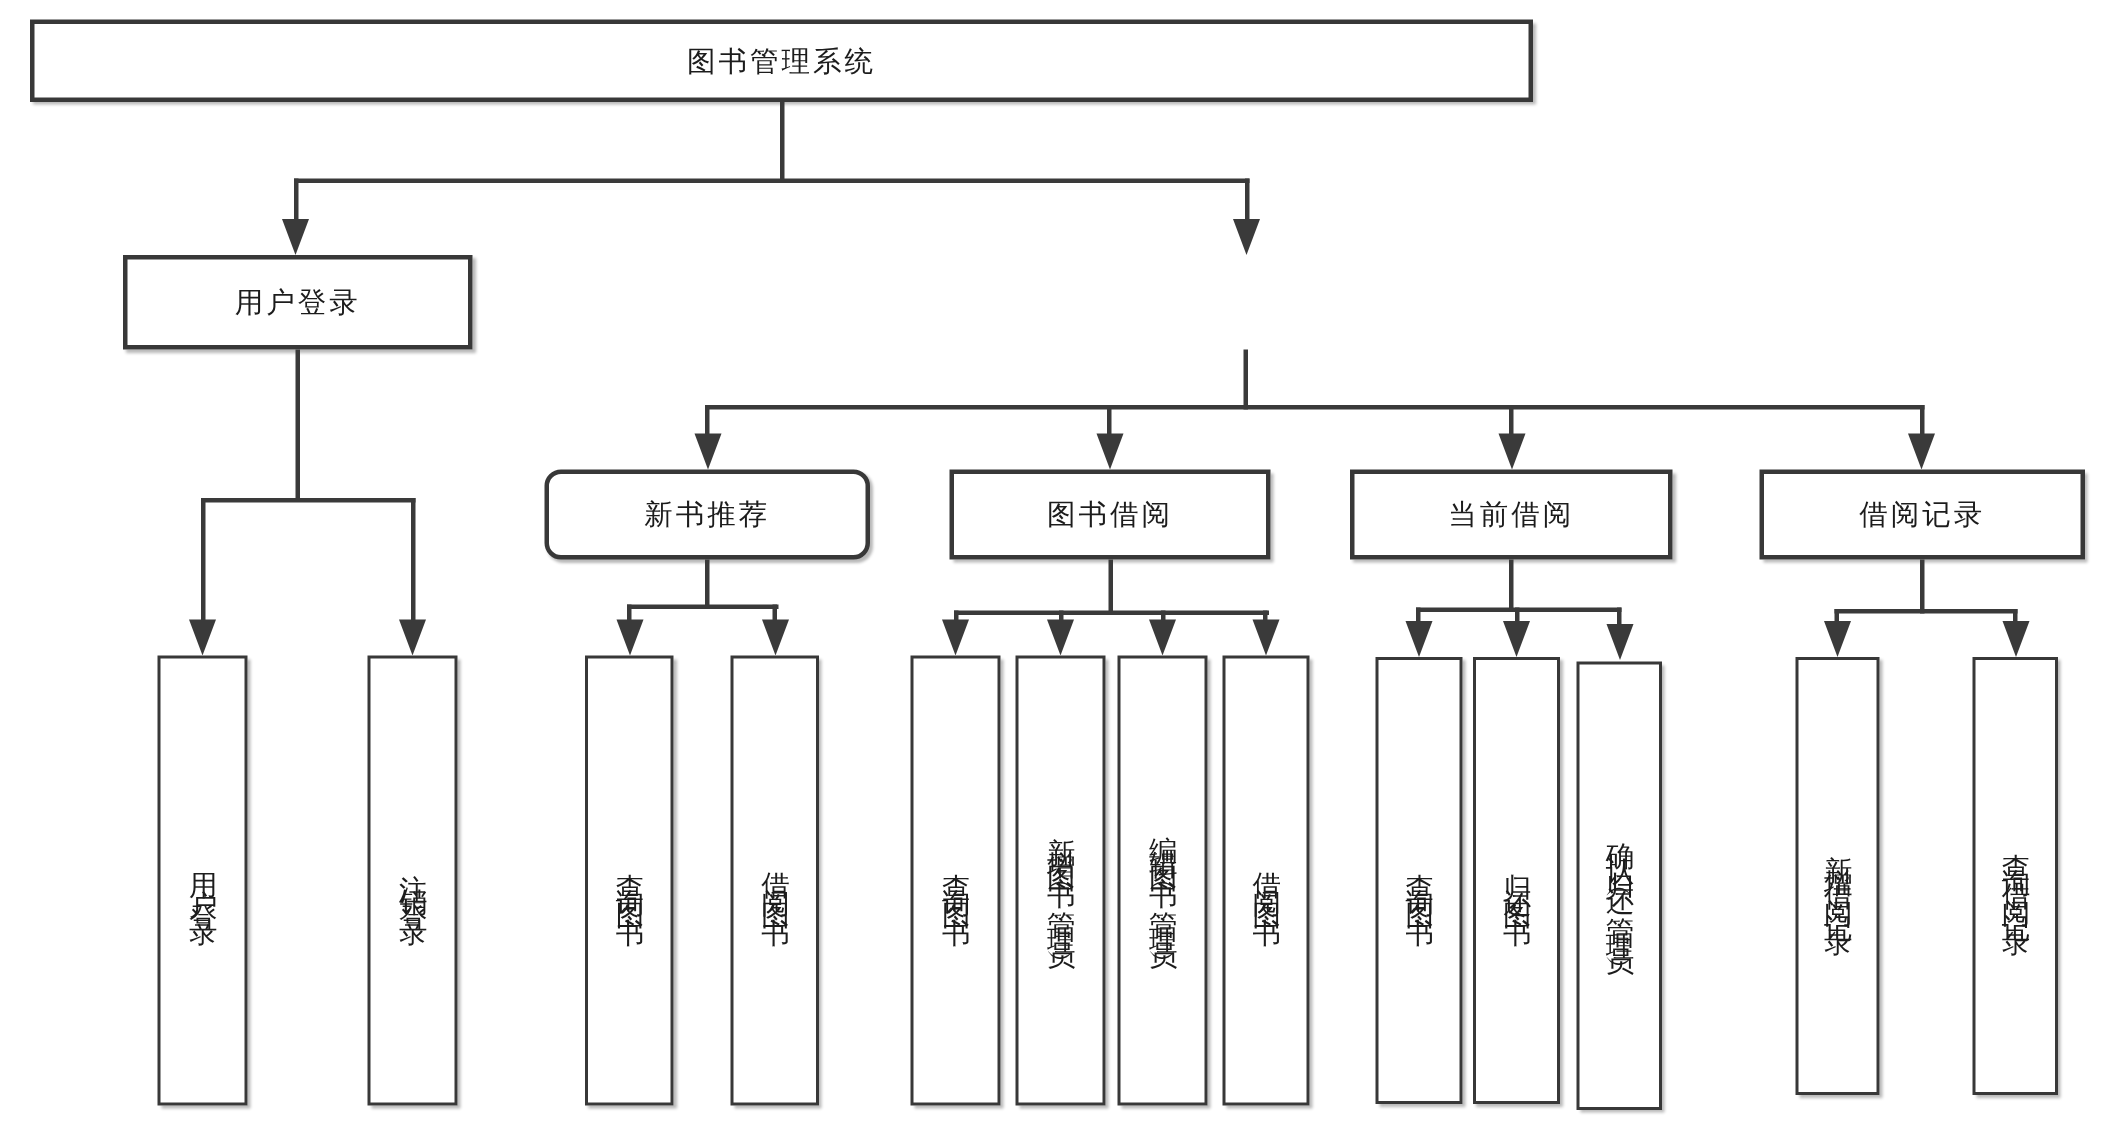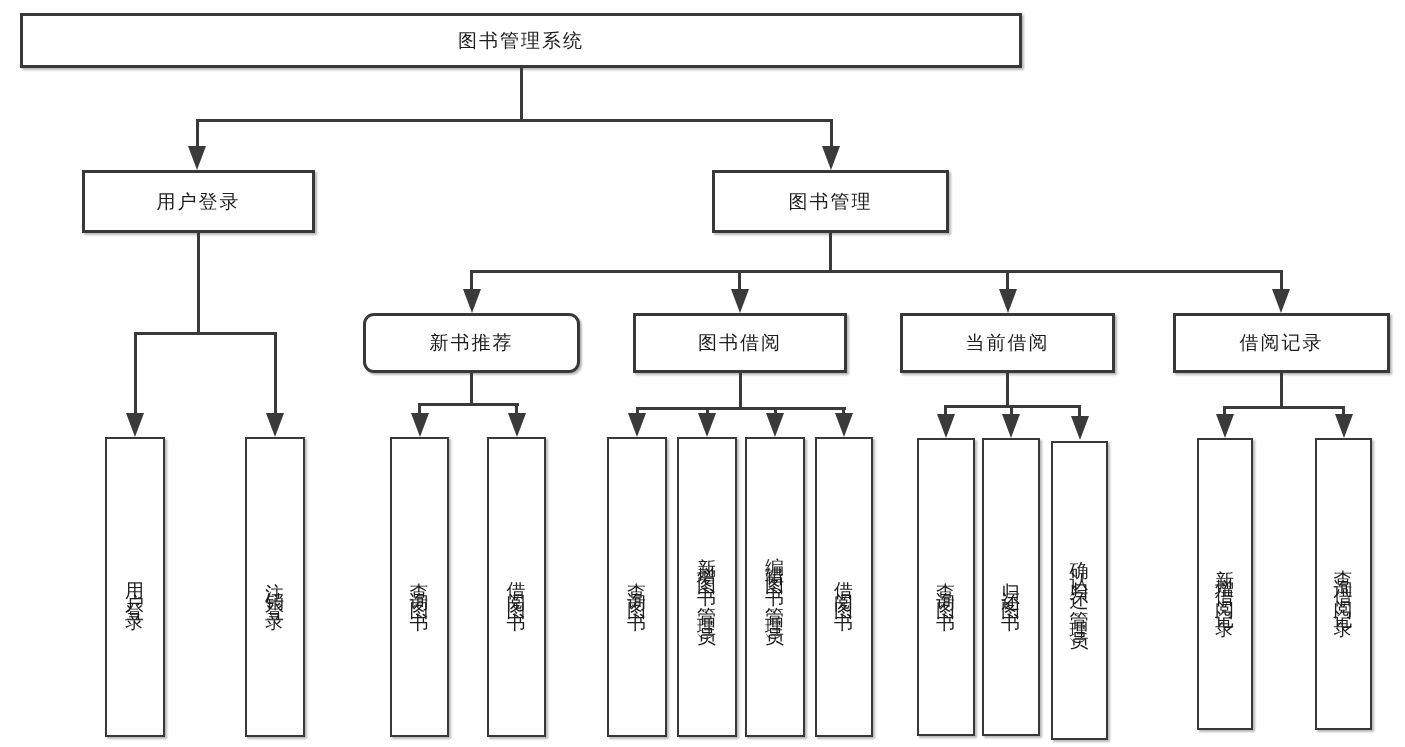--- a/index.html
+++ b/index.html
@@ -48,23 +48,20 @@
 
   <div class="vl" style="left:520px;top:68px;height:52px;"></div>
   <div class="hl" style="left:196px;top:119px;width:637px;"></div>
   <div class="vl" style="left:196px;top:119px;height:30px;"></div>
   <div class="ar" style="left:188px;top:146px;"></div>
   <div class="vl" style="left:830px;top:119px;height:30px;"></div>
   <div class="ar" style="left:822px;top:146px;"></div>
 
   <div class="box" style="left:82px;top:170px;width:233px;height:63px;">
     <span class="lbl">用户登录</span>
-  </div>
-  <div class="box" style="left:712px;top:170px;width:237px;height:63px;">
-    <span class="lbl">图书管理</span>
   </div>
 
   <div class="vl" style="left:829px;top:233px;height:40px;"></div>
   <div class="hl" style="left:470px;top:270px;width:813px;"></div>
   <div class="vl" style="left:470px;top:270px;height:22px;"></div>
   <div class="ar" style="left:463px;top:289px;"></div>
   <div class="vl" style="left:738px;top:270px;height:22px;"></div>
   <div class="ar" style="left:731px;top:289px;"></div>
   <div class="vl" style="left:1006px;top:270px;height:22px;"></div>
   <div class="ar" style="left:999px;top:289px;"></div>

